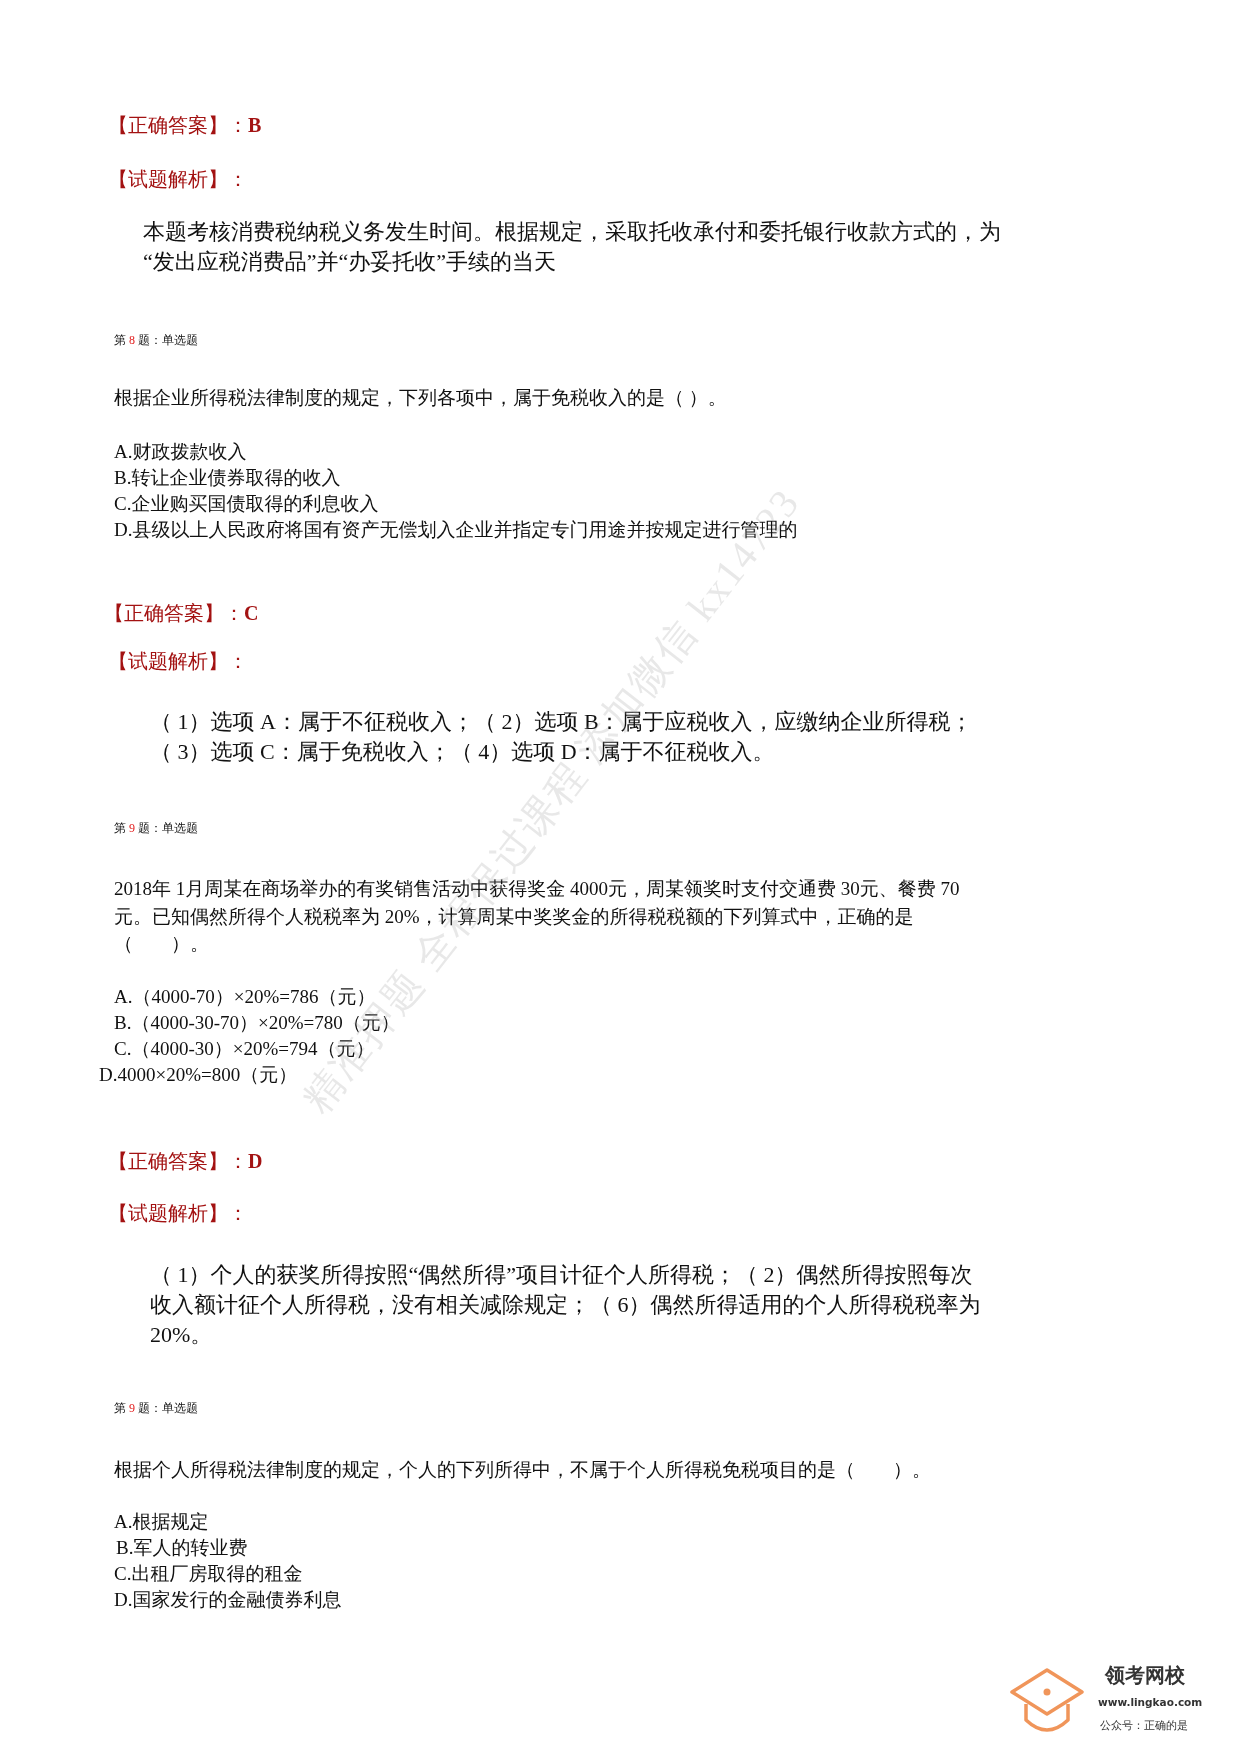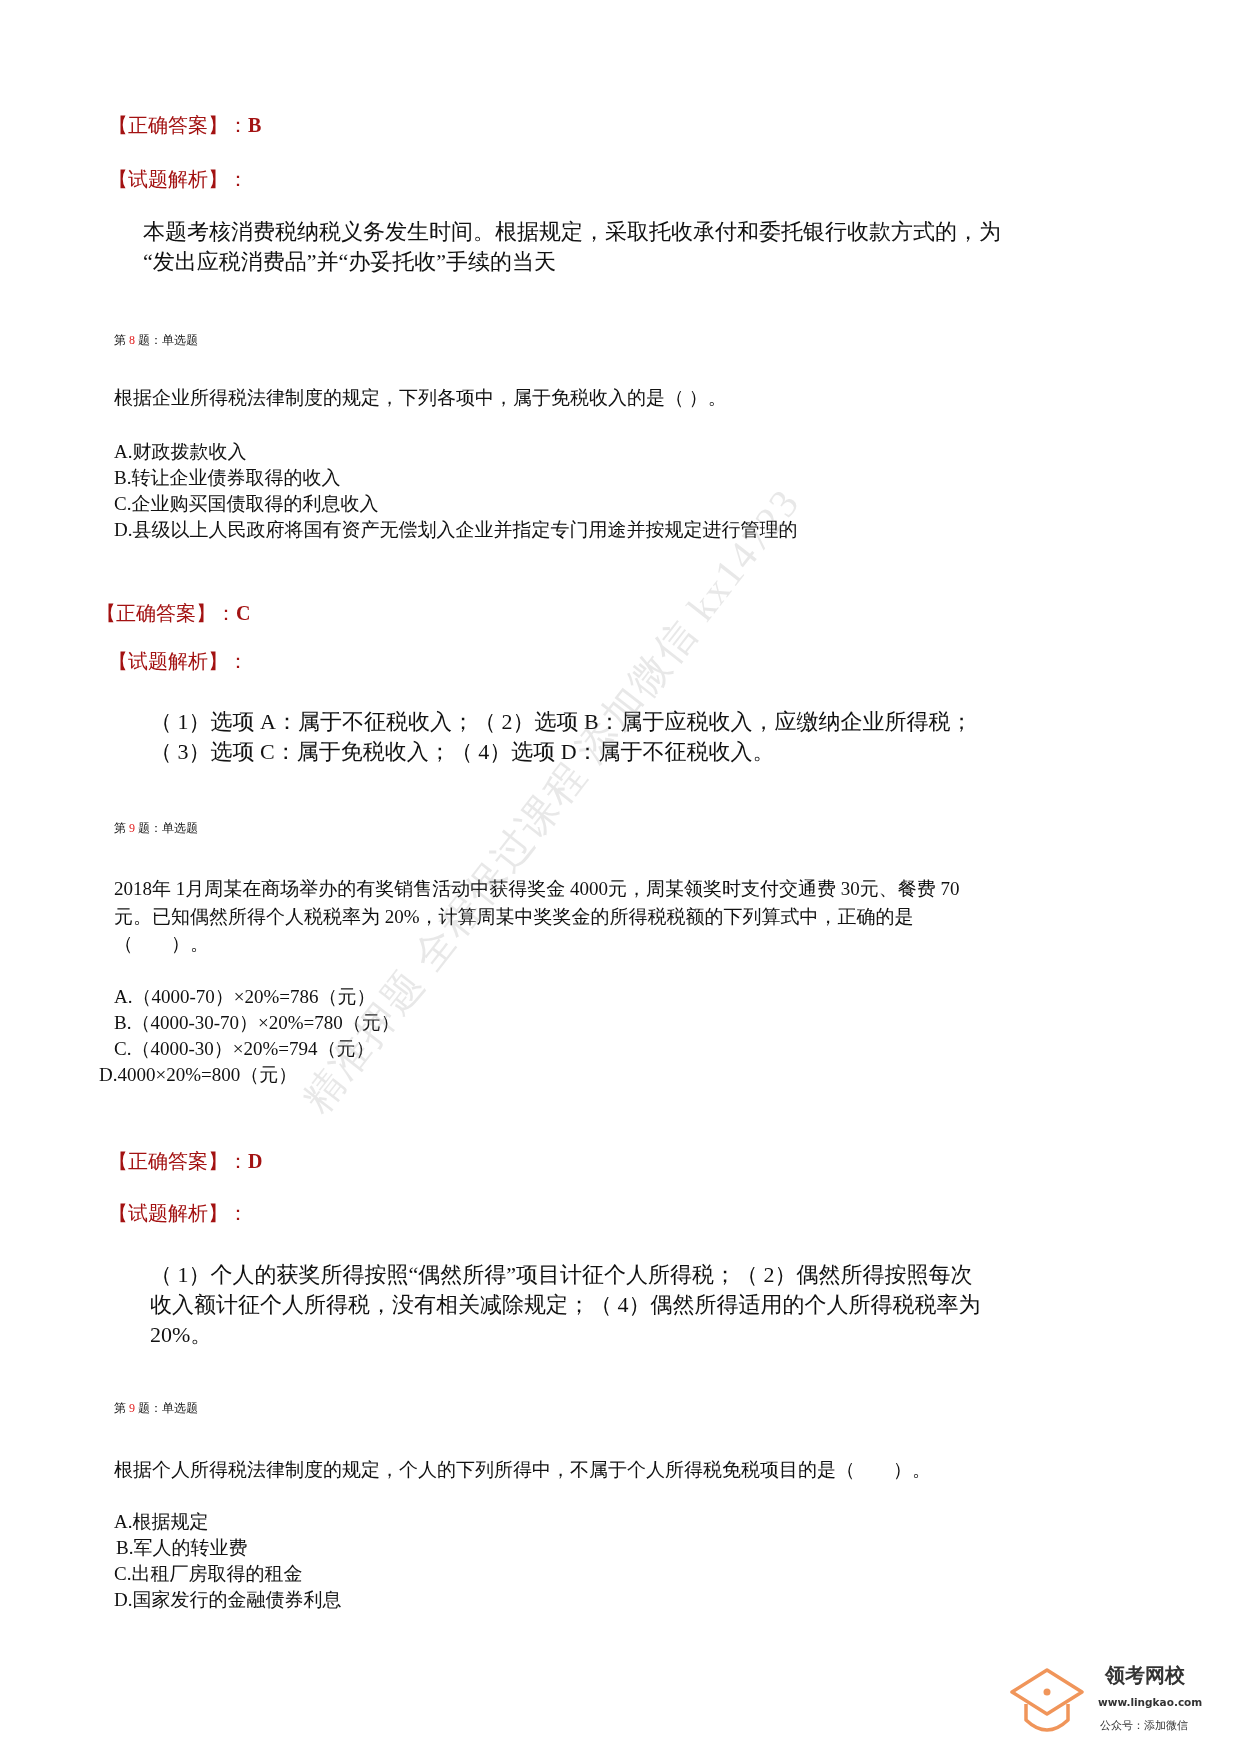--- a/index.html
+++ b/index.html
@@ -36,21 +36,21 @@
 
 <div class="abs qhead" style="left:114px; top:332px;">
   <span>第</span> <span class="num">8</span> <span>题：单选题</span>
 </div>
 <div class="abs stem" style="left:114px; top:384px;">根据企业所得税法律制度的规定，下列各项中，属于免税收入的是（ ）。</div>
 <div class="abs opt" style="left:114px; top:439px;">A.财政拨款收入</div>
 <div class="abs opt" style="left:114px; top:465px;">B.转让企业债券取得的收入</div>
 <div class="abs opt" style="left:114px; top:491px;">C.企业购买国债取得的利息收入</div>
 <div class="abs opt" style="left:114px; top:517px;">D.县级以上人民政府将国有资产无偿划入企业并指定专门用途并按规定进行管理的</div>
 
-<div class="abs label" style="left:96px; top:600px;text-align:center;">
+<div class="abs label" style="left:104px; top:600px;text-align:center;">
   <span>【正确答案】：</span><b>C</b>
 </div>
 <div class="abs label" style="left:108px; top:648px;">【试题解析】：</div>
 <div class="abs expl" style="left:150px; top:707px;">（ 1）选项 A：属于不征税收入；（ 2）选项 B：属于应税收入，应缴纳企业所得税；</div>
 <div class="abs expl" style="left:150px; top:737px;">（ 3）选项 C：属于免税收入；（ 4）选项 D：属于不征税收入。</div>
 
 <div class="abs qhead" style="left:114px; top:820px;">
   <span>第</span> <span class="num">9</span> <span>题：单选题</span>
 </div>
 <div class="abs stem" style="left:114px; top:875px;">2018年 1月周某在商场举办的有奖销售活动中获得奖金 4000元，周某领奖时支付交通费 30元、餐费 70</div>
@@ -59,21 +59,21 @@
 <div class="abs opt" style="left:114px; top:984px;">A.（4000-70）×20%=786（元）</div>
 <div class="abs opt" style="left:114px; top:1010px;">B.（4000-30-70）×20%=780（元）</div>
 <div class="abs opt" style="left:114px; top:1036px;">C.（4000-30）×20%=794（元）</div>
 <div class="abs opt" style="left:99px; top:1062px;">D.4000×20%=800（元）</div>
 
 <div class="abs label" style="left:108px; top:1148px;">
   <span>【正确答案】：</span><b>D</b>
 </div>
 <div class="abs label" style="left:108px; top:1200px;">【试题解析】：</div>
 <div class="abs expl" style="left:150px; top:1260px;">（ 1）个人的获奖所得按照“偶然所得”项目计征个人所得税；（ 2）偶然所得按照每次</div>
-<div class="abs expl" style="left:150px; top:1290px;">收入额计征个人所得税，没有相关减除规定；（ 4）偶然所得适用的个人所得税税率为</div>
+<div class="abs expl" style="left:150px; top:1290px;">收入额计征个人所得税，没有相关减除规定；（ 6）偶然所得适用的个人所得税税率为</div>
 <div class="abs expl" style="left:150px; top:1320px;">20%。</div>
 
 <div class="abs qhead" style="left:114px; top:1400px;">
   <span>第</span> <span class="num">9</span> <span>题：单选题</span>
 </div>
 <div class="abs stem" style="left:114px; top:1456px;">根据个人所得税法律制度的规定，个人的下列所得中，不属于个人所得税免税项目的是（　　）。</div>
 <div class="abs opt" style="left:114px; top:1509px;">A.根据规定</div>
 <div class="abs opt" style="left:116px; top:1535px;">B.军人的转业费</div>
 <div class="abs opt" style="left:114px; top:1561px;">C.出租厂房取得的租金</div>
 <div class="abs opt" style="left:114px; top:1587px;">D.国家发行的金融债券利息</div>
@@ -81,14 +81,14 @@
 <div class="watermark">精准押题 全程保过课程 添加微信 kx14723</div>
 
 <div class="logo">
   <svg width="75" height="70" viewBox="0 0 75 70" style="position:absolute; left:0; top:8px;">
     <polygon points="37,2 72,24 37,46 2,24" fill="none" stroke="#f0955a" stroke-width="3.5" stroke-linejoin="round"></polygon>
     <circle cx="37" cy="24" r="3.5" fill="#f0955a"></circle>
     <path d="M16 36 V52 Q37 72 58 52 V36" fill="none" stroke="#f0955a" stroke-width="3.5" stroke-linejoin="round"></path>
   </svg>
   <div class="logo-title">领考网校</div>
   <div class="logo-url">www.lingkao.com</div>
-  <div class="logo-wx">公众号：添加微信</div>
+  <div class="logo-wx">公众号：正确的是</div>
 </div>
 
 </body></html>

